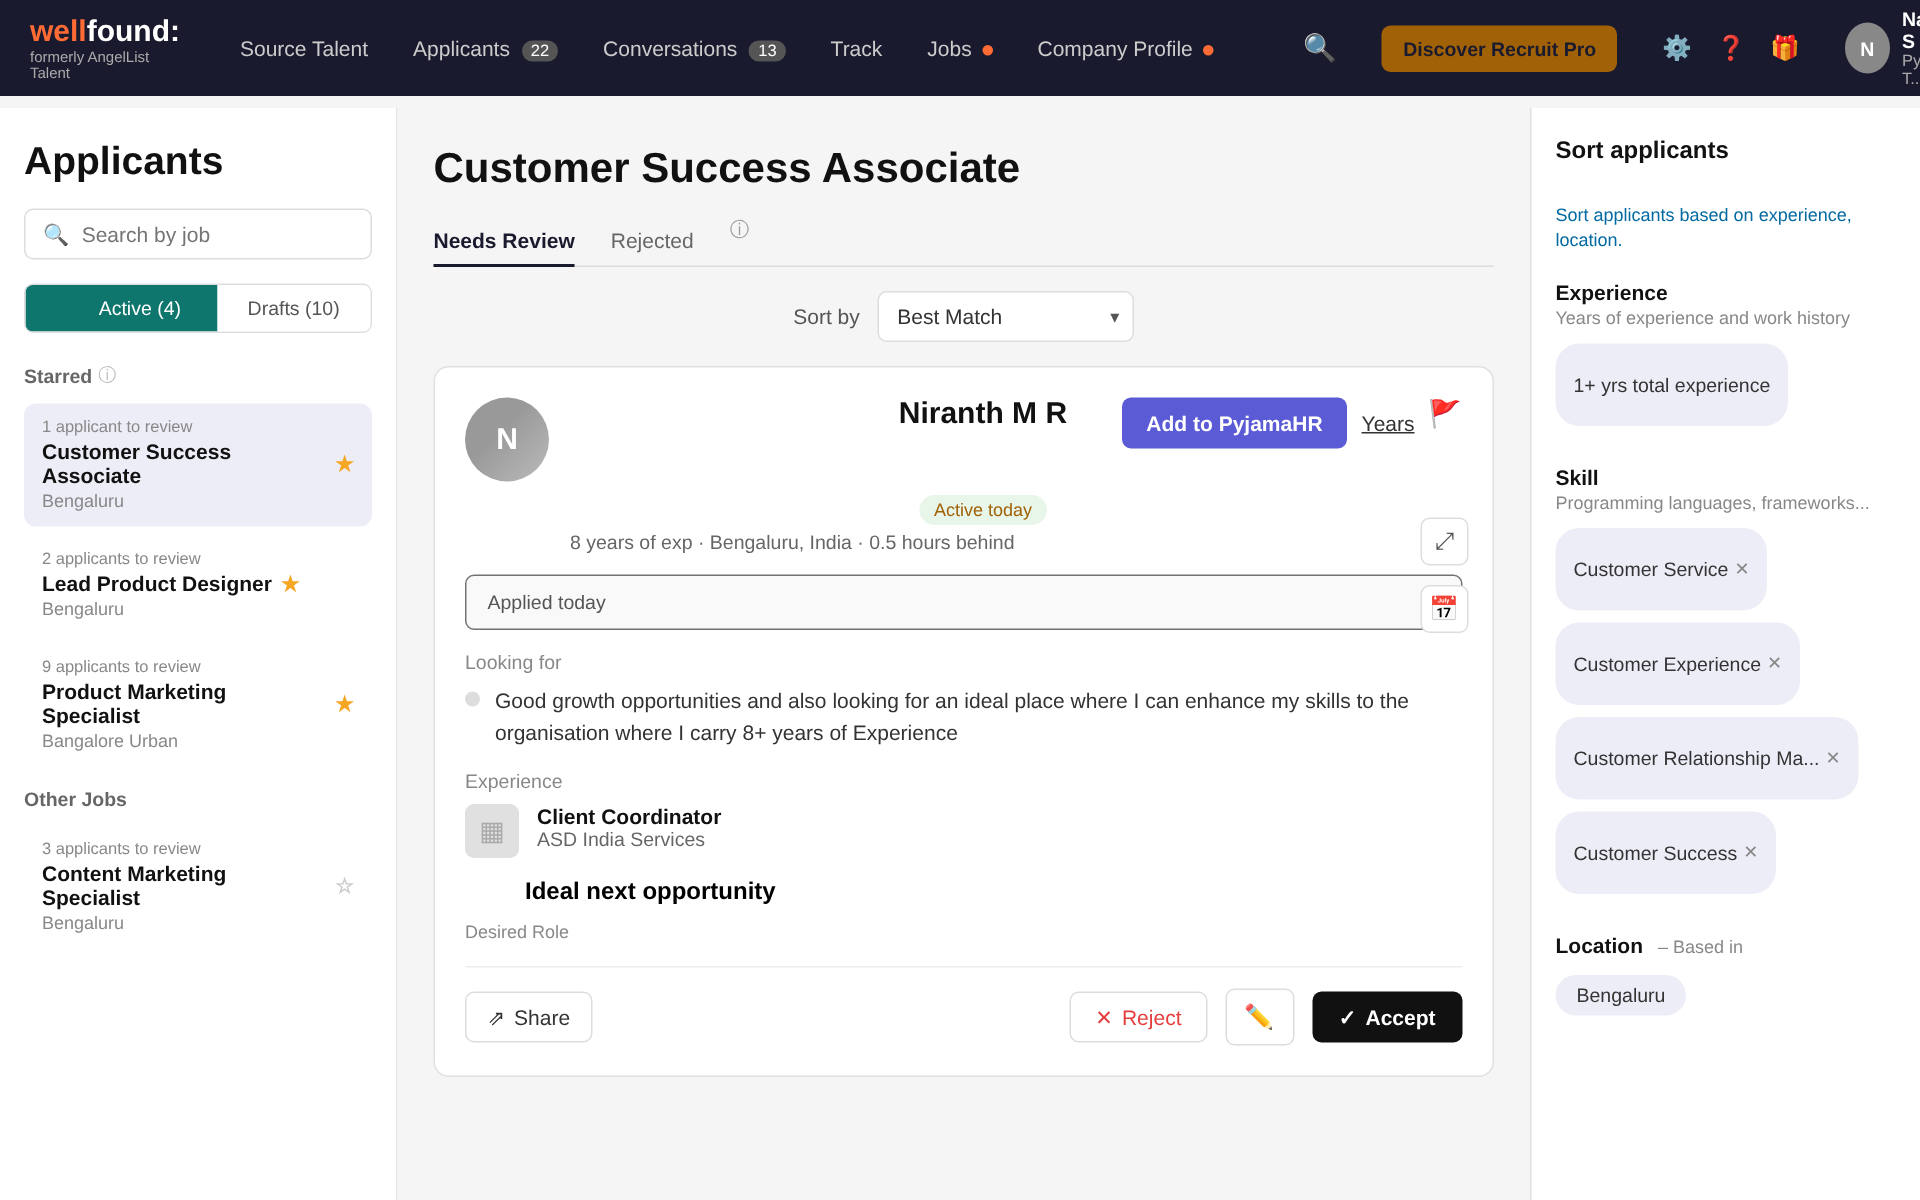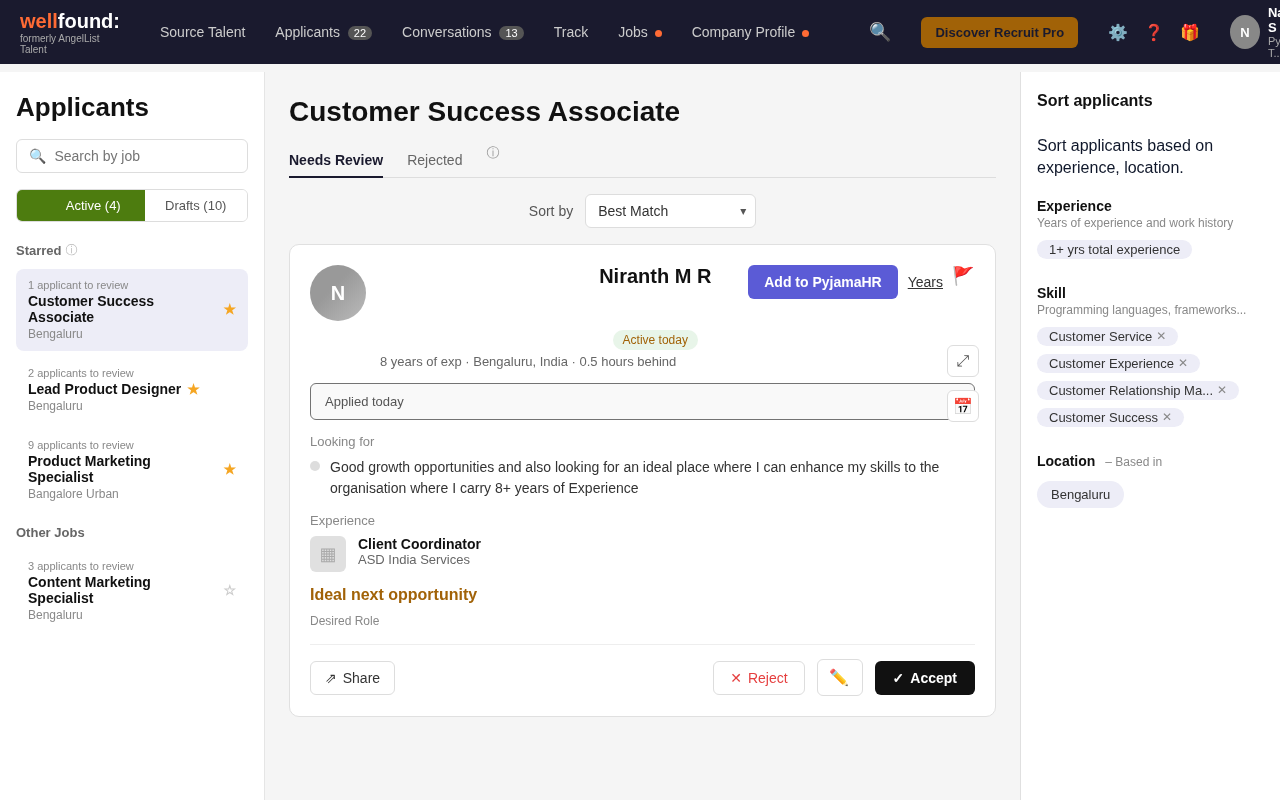--- a/index.html
+++ b/index.html
@@ -123,21 +123,21 @@
       flex: 1;
       padding: 8px 0;
       font-size: 13px;
       text-align: center;
       cursor: pointer;
       border: none;
       background: white;
       color: #555;
     }
     .tab-btn.active {
-      background: #4d7c0f;
+      background: #0f766e;
       color: white;
       padding-left: 25px;
     }
     .section-label {
       font-size: 13px;
       font-weight: 600;
       color: #666;
       margin-bottom: 10px;
       display: flex; align-items: center; gap: 4px;
     }
@@ -303,21 +303,21 @@
       width: 36px; height: 36px;
       background: #e0e0e0;
       border-radius: 6px;
       display: flex; align-items: center; justify-content: center;
       font-size: 18px; color: #aaa;
       flex-shrink: 0;
     }
     .exp-role { font-size: 14px; font-weight: 600; color: #111; }
     .exp-company { font-size: 13px; color: #666; }
 
-    .ideal-title { font-size: 16px; font-weight: 700; color: #a16207; margin-bottom: 10px; }
+    .ideal-title { font-size: 16px; font-weight: 700; color: #000000; margin-bottom: 10px; margin-left: 40px; }
     .info-row { margin-bottom: 8px; }
     .info-row-label { font-size: 12px; color: #888; margin-bottom: 2px; }
     .info-row-value { font-size: 14px; color: #333; font-weight: 500; }
 
     
     .card-footer {
       display: flex;
       align-items: center;
       gap: 12px;
       margin-top: 16px;
@@ -369,32 +369,32 @@
     
     .right-panel {
       width: 260px;
       background: white;
       border-left: 1px solid #e0e0e0;
       padding: 20px 16px;
       overflow-y: auto;
       flex-shrink: 0;
     }
     .rp-title { font-size: 16px; font-weight: 700; color: #111; margin-bottom: 4px; }
-    .rp-desc { font-size: 16px; color: #0f172a; margin-bottom: 18px; line-height: 1.4; margin-top: 25px; }
+    .rp-desc { font-size: 12px; color: #0369a1; margin-bottom: 18px; line-height: 1.4; margin-top: 25px; }
     .rp-section { margin-bottom: 18px; }
     .rp-section-title { font-size: 14px; font-weight: 700; color: #111; margin-bottom: 2px; }
     .rp-section-sub { font-size: 12px; color: #888; margin-bottom: 10px; }
     .rp-tag {
       display: inline-flex;
       align-items: center;
       gap: 4px;
       background: #ededf7;
       color: #333;
       border-radius: 16px;
-      padding: 2px 12px;
+      padding: 20px 12px;
       font-size: 13px;
       margin-bottom: 8px;
       margin-right: 4px;
       cursor: pointer;
     }
     .rp-tag-x { color: #888; font-size: 12px; cursor: pointer; }
     .rp-location-tag {
       display: inline-flex;
       align-items: center;
       gap: 4px;

